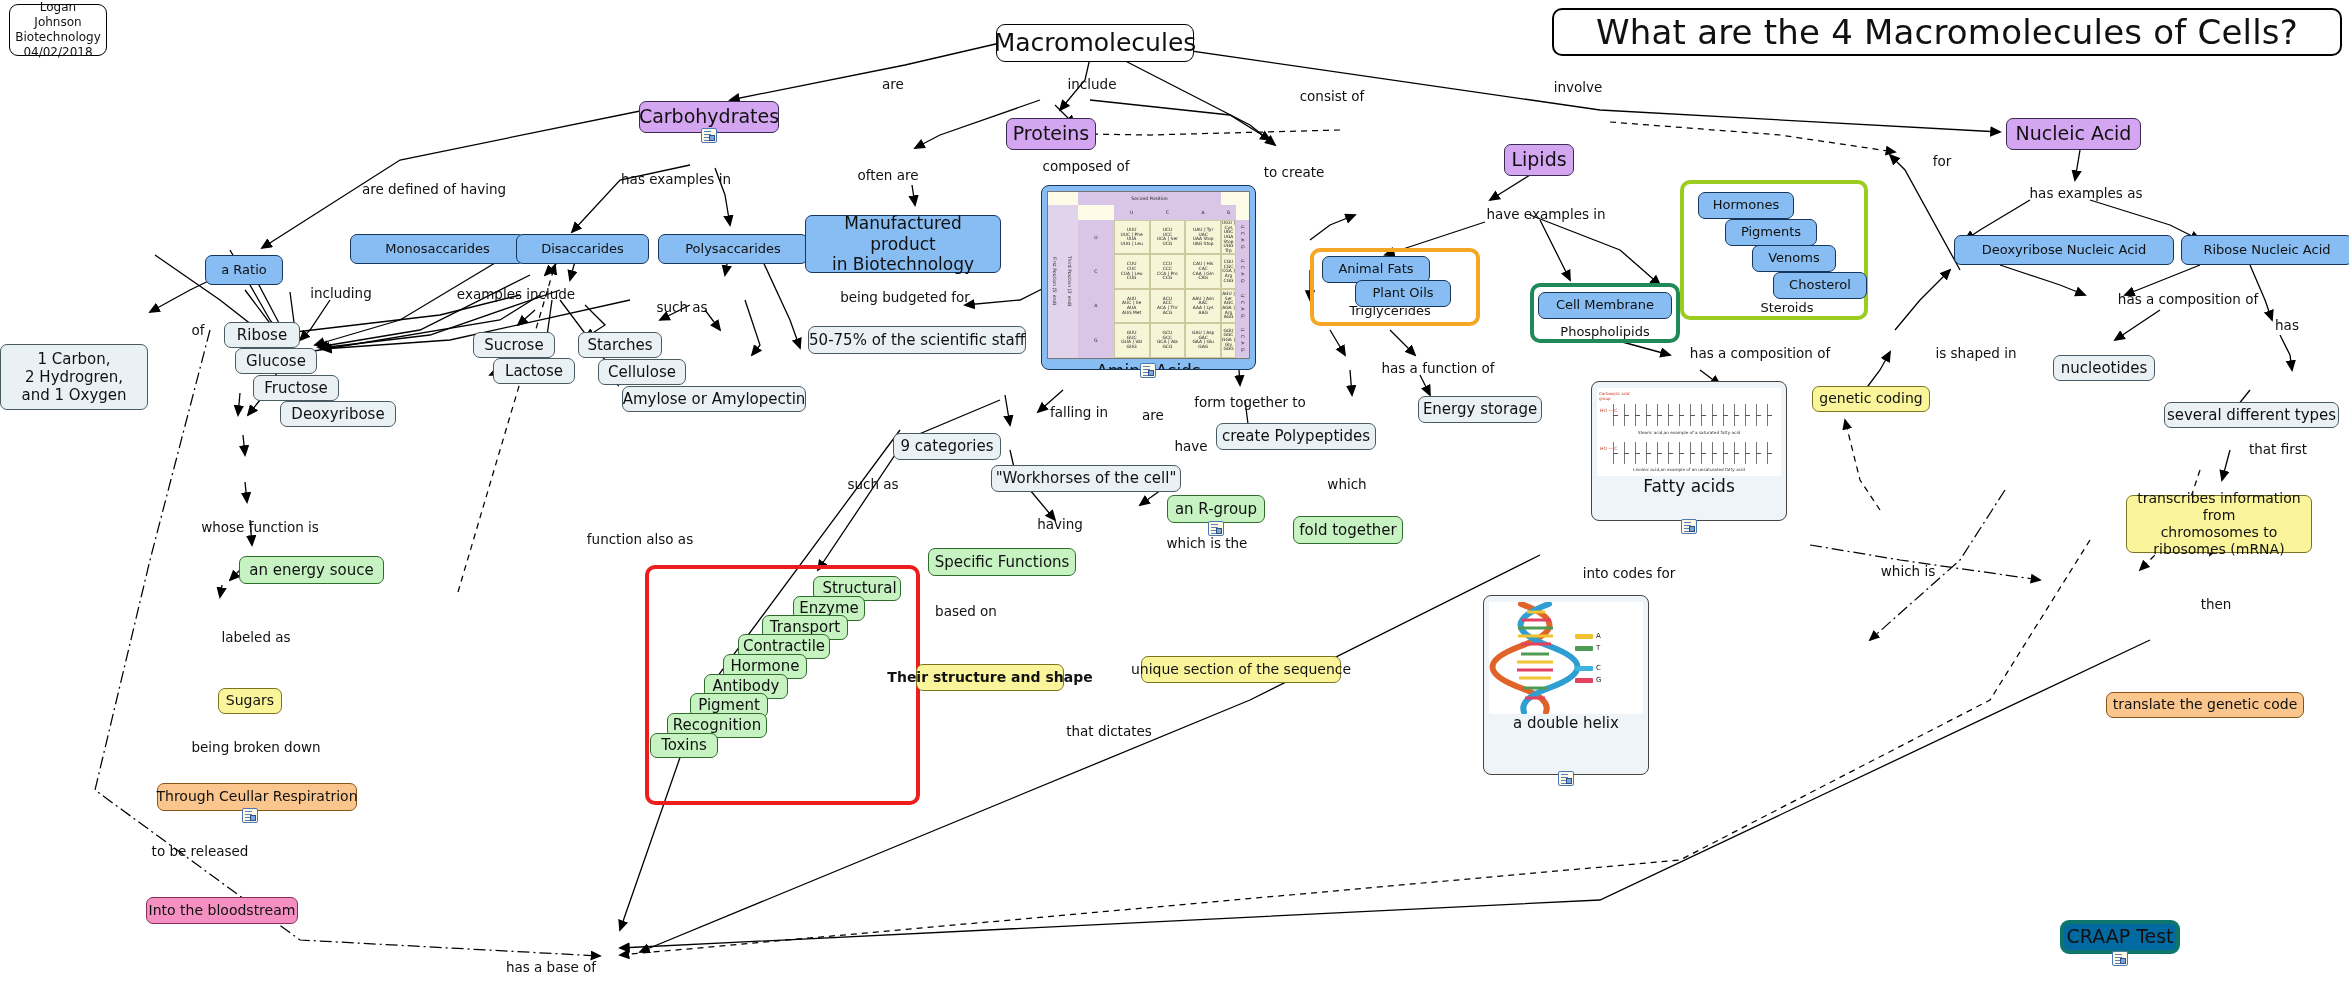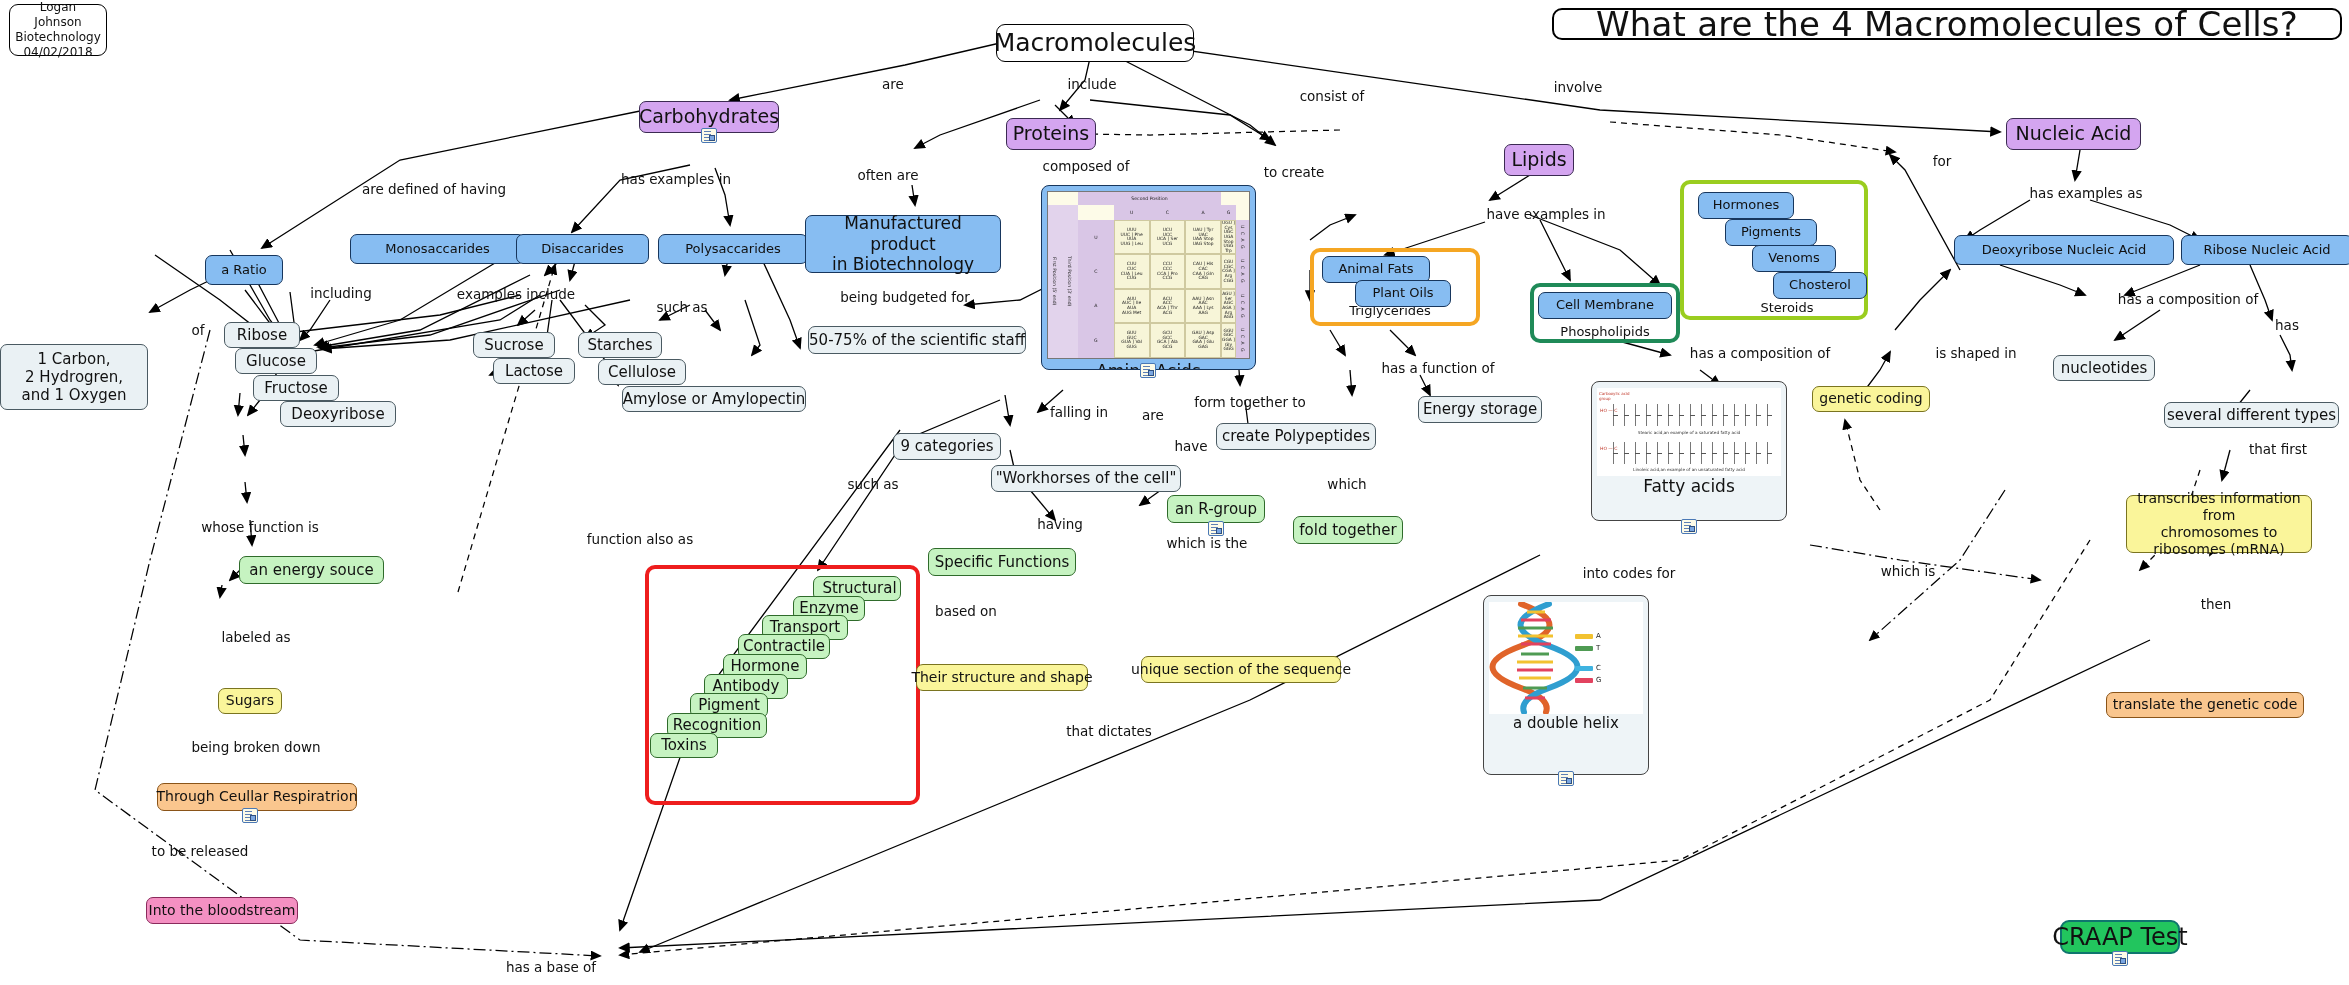--- a/index.html
+++ b/index.html
@@ -62,21 +62,21 @@
     font-size: 25px;
     padding: 1px 10px;
   }
   .n-purple  { background: #d4a5f0; border-color:#3b2a52; font-size: 19px; }
   .n-blue    { background: #87bdf2; border-color:#17365d; font-size: 13px; }
   .n-grey    { background: #eaf1f4; border-color:#4a5a62; font-size: 15px; }
   .n-green   { background: #c6f3c1; border-color:#2f6b2b; font-size: 15px; }
   .n-yellow  { background: #faf59a; border-color:#7a7420; font-size: 14px; }
   .n-orange  { background: #fac68e; border-color:#8a5418; font-size: 14px; }
   .n-pink    { background: #f490c2; border-color:#8a2a5c; font-size: 14px; }
-  .n-craap   { background: #22c55e; border: 2px solid #0f766e; border-radius: 9px; font-size: 24px; }
+  .n-craap   { background: #0369a1; border: 4px solid #0f766e; border-radius: 9px; font-size: 19px; }
   .n-multiline { white-space: pre-line; line-height: 1.2; }
 
   .grp {
     position: absolute;
     box-sizing: border-box;
     border-radius: 10px;
     background: transparent;
   }
   .grp-orange { border: 4px solid #f5a623; }
   .grp-green  { border: 4px solid #1f8a58; }
@@ -337,21 +337,21 @@
   <div class="grp grp-lime" style="left:1680px;top:180px;width:188px;height:140px;"></div>
   <div class="grp grp-red" style="left:645px;top:565px;width:275px;height:240px;"></div>
 
   <div class="grp-caption" style="left:1390px;top:303px;">Triglycerides</div>
   <div class="grp-caption" style="left:1605px;top:324px;">Phospholipids</div>
   <div class="grp-caption" style="left:1787px;top:300px;">Steroids</div>
 
   <div class="node n-stamp" style="left:9px;top:4px;width:98px;height:52px;">Logan Johnson
 Biotechnology
 04/02/2018</div>
-  <div class="node n-title" style="left:1552px;top:8px;width:790px;height:32px;">What are the 4 Macromolecules of Cells?</div>
+  <div class="node n-title" style="left:1552px;top:8px;width:790px;height:48px;">What are the 4 Macromolecules of Cells?</div>
   <div class="node n-root" style="left:996px;top:24px;width:198px;height:38px;">Macromolecules</div>
 
   <div class="node n-purple" style="left:639px;top:101px;width:140px;height:32px;">Carbohydrates</div>
   <span class="res-icon" style="left:709px;top:128px;"></span>
 
   <div class="node n-purple" style="left:1006px;top:118px;width:90px;height:32px;">Proteins</div>
   <div class="node n-purple" style="left:1504px;top:144px;width:70px;height:32px;">Lipids</div>
   <div class="node n-purple" style="left:2006px;top:118px;width:135px;height:32px;">Nucleic Acid</div>
 
   <div class="node n-blue" style="left:205px;top:255px;width:78px;height:30px;">a Ratio</div>
@@ -494,21 +494,21 @@
   </div>
   <span class="res-icon" style="left:1148px;top:363px;"></span>
 
   <div class="node n-grey" style="left:893px;top:433px;width:108px;height:27px;">9 categories</div>
   <div class="node n-grey" style="left:991px;top:465px;width:190px;height:27px;">"Workhorses of the cell"</div>
   <div class="node n-green" style="left:1167px;top:495px;width:98px;height:28px;">an R-group</div>
   <span class="res-icon" style="left:1216px;top:521px;"></span>
   <div class="node n-grey" style="left:1216px;top:423px;width:160px;height:27px;">create Polypeptides</div>
   <div class="node n-green" style="left:1293px;top:516px;width:110px;height:28px;">fold together</div>
   <div class="node n-green" style="left:928px;top:548px;width:148px;height:28px;">Specific Functions</div>
-  <div class="node n-yellow" style="left:916px;top:664px;width:172px;height:27px;">Their structure and shape</div>
+  <div class="node n-yellow" style="left:916px;top:664px;width:148px;height:27px;font-weight:bold;">Their structure and shape</div>
   <div class="node n-yellow" style="left:1141px;top:656px;width:200px;height:27px;">unique section of the sequence</div>
 
   <div class="node n-green" style="left:813px;top:576px;width:88px;height:25px;padding-left:12px;">Structural</div>
   <div class="node n-green" style="left:793px;top:596px;width:72px;height:25px;">Enzyme</div>
   <div class="node n-green" style="left:762px;top:615px;width:86px;height:25px;">Transport</div>
   <div class="node n-green" style="left:738px;top:634px;width:92px;height:25px;">Contractile</div>
   <div class="node n-green" style="left:723px;top:654px;width:84px;height:25px;">Hormone</div>
   <div class="node n-green" style="left:704px;top:674px;width:84px;height:25px;">Antibody</div>
   <div class="node n-green" style="left:690px;top:693px;width:78px;height:25px;">Pigment</div>
   <div class="node n-green" style="left:667px;top:713px;width:100px;height:25px;">Recognition</div>

